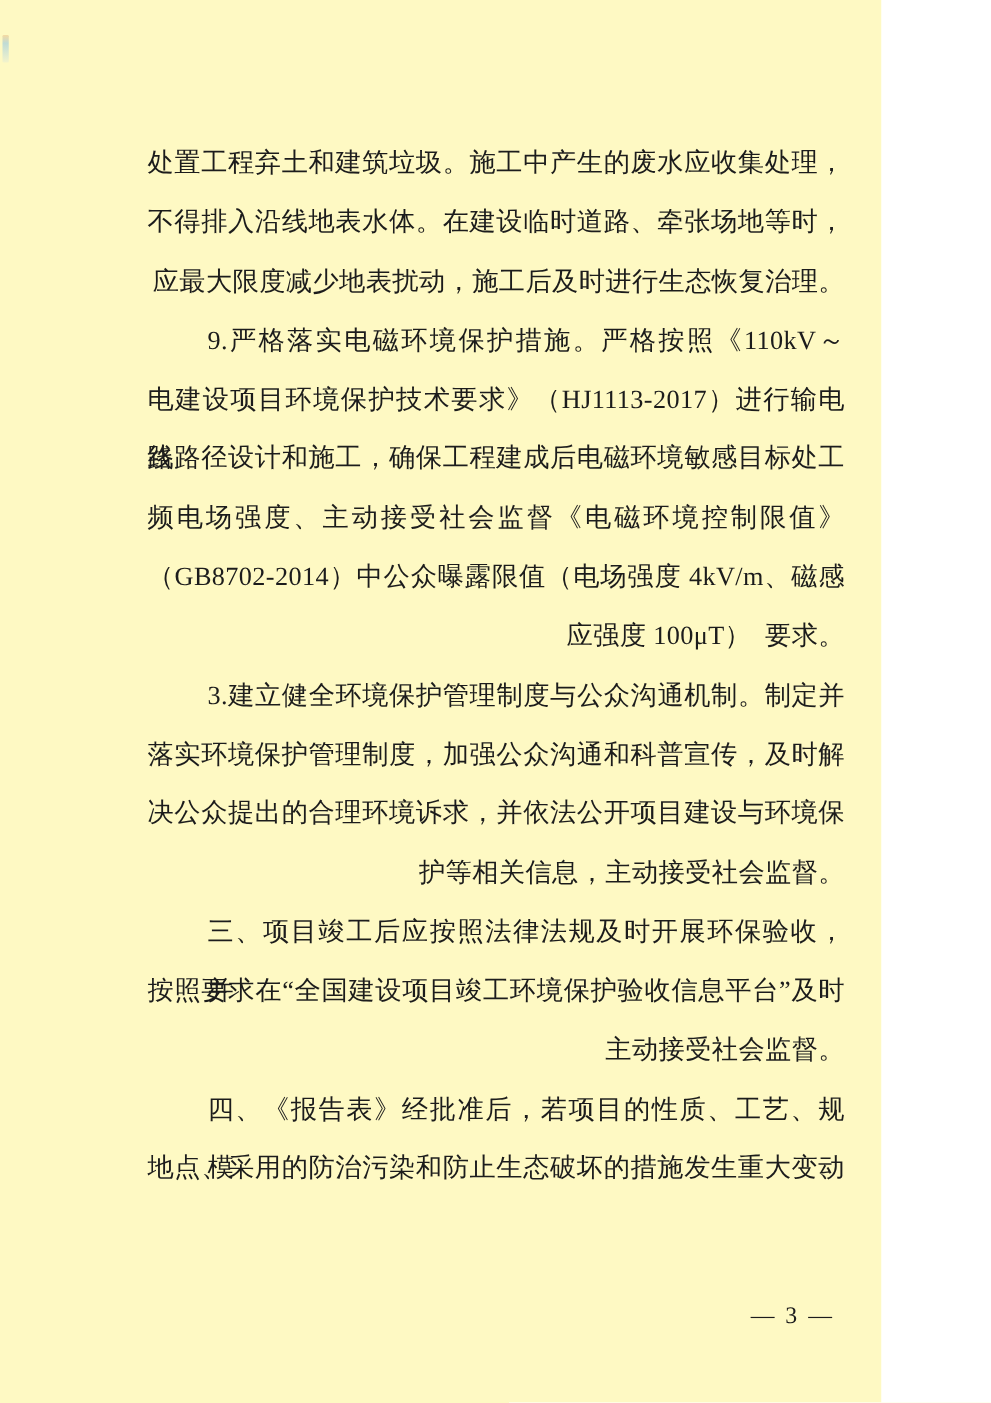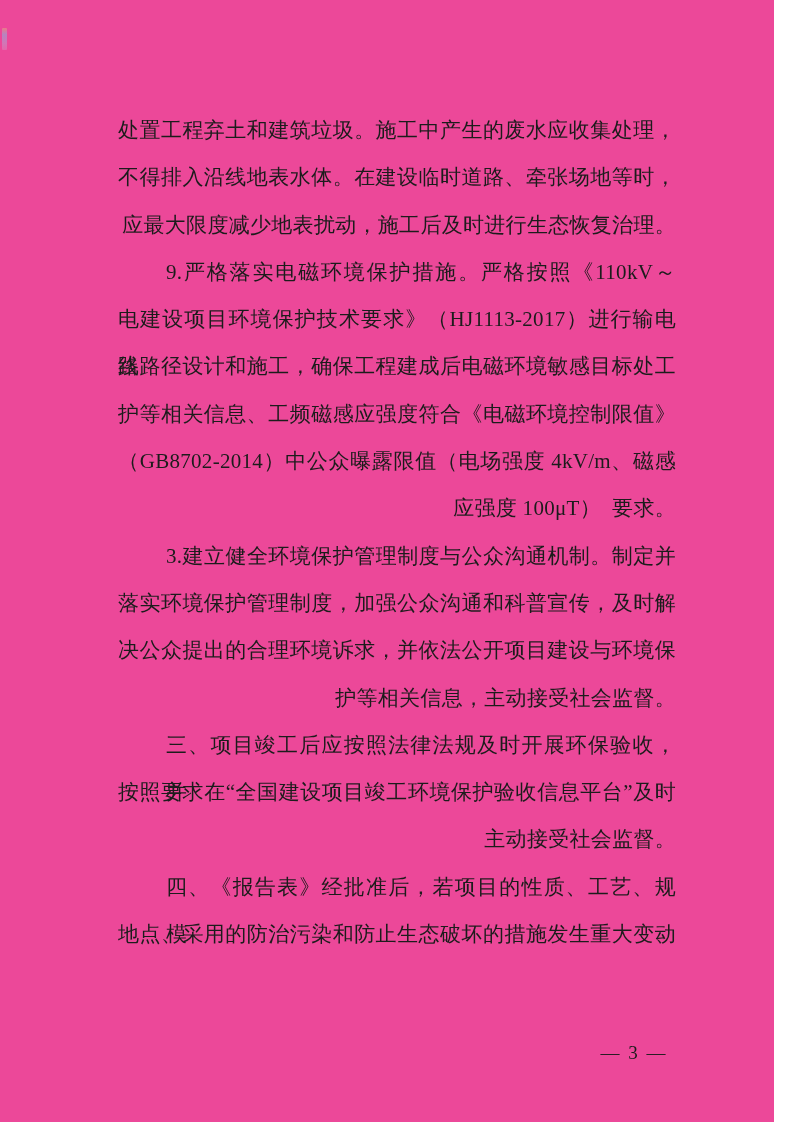--- a/index.html
+++ b/index.html
@@ -2,23 +2,23 @@
 <html><head>
 <meta charset="utf-8">
 <style>
   html, body {
     margin: 0;
     padding: 0;
     background: #ffffff;
   }
   .page {
     position: relative;
-    width: 774px;
+    width: 705px;
     height: 1122px;
-    background: #ec4899;
+    background: #fef9c3;
     overflow: hidden;
     font-family: "Liberation Serif", "DejaVu Serif", serif;
     color: #1c1c1c;
   }
   .text-block {
     position: absolute;
     left: 118px;
     top: 107px;
     width: 558px;
   }
@@ -70,21 +70,21 @@
 
   <div class="scan-artifact"></div>
 
   <div class="text-block">
     <div class="ln jl">处置工程弃土和建筑垃圾。施工中产生的废水应收集处理，</div>
     <div class="ln jl">不得排入沿线地表水体。在建设临时道路、牵张场地等时，</div>
     <div class="ln">应最大限度减少地表扰动，施工后及时进行生态恢复治理。</div>
     <div class="ln ind jl">9.严格落实电磁环境保护措施。严格按照《110kV～</div>
     <div class="ln jl">电建设项目环境保护技术要求》（HJ1113-2017）进行输电线</div>
     <div class="ln jl">路路径设计和施工，确保工程建成后电磁环境敏感目标处工</div>
-    <div class="ln jl">护等相关信息、工频磁感应强度符合《电磁环境控制限值》</div>
+    <div class="ln jl">频电场强度、主动接受社会监督《电磁环境控制限值》</div>
     <div class="ln jl">（GB8702-2014）中公众曝露限值（电场强度 4kV/m、磁感</div>
     <div class="ln">应强度 100μT）  要求。</div>
     <div class="ln ind jl">3.建立健全环境保护管理制度与公众沟通机制。制定并</div>
     <div class="ln jl">落实环境保护管理制度，加强公众沟通和科普宣传，及时解</div>
     <div class="ln jl">决公众提出的合理环境诉求，并依法公开项目建设与环境保</div>
     <div class="ln">护等相关信息，主动接受社会监督。</div>
     <div class="ln ind jl">三、项目竣工后应按照法律法规及时开展环保验收，并</div>
     <div class="ln jl">按照要求在“全国建设项目竣工环境保护验收信息平台”及时</div>
     <div class="ln">主动接受社会监督。</div>
     <div class="ln ind jl">四、《报告表》经批准后，若项目的性质、工艺、规模、</div>

